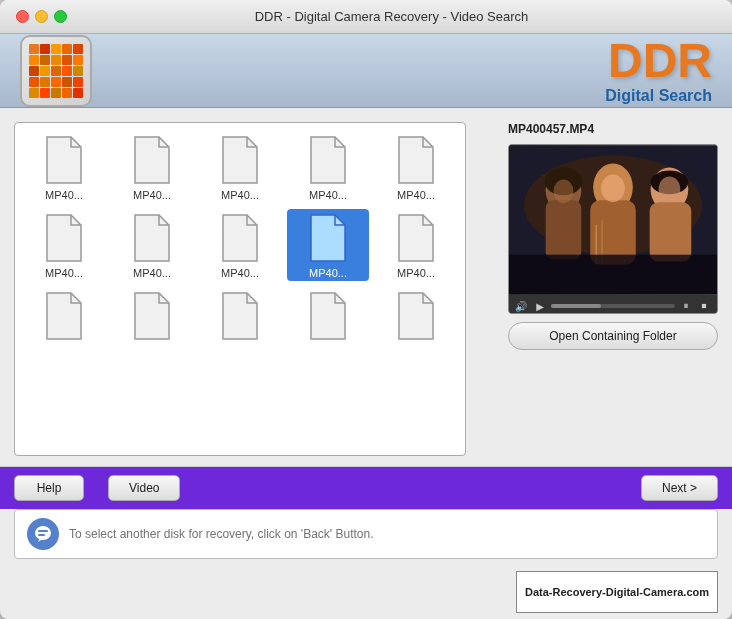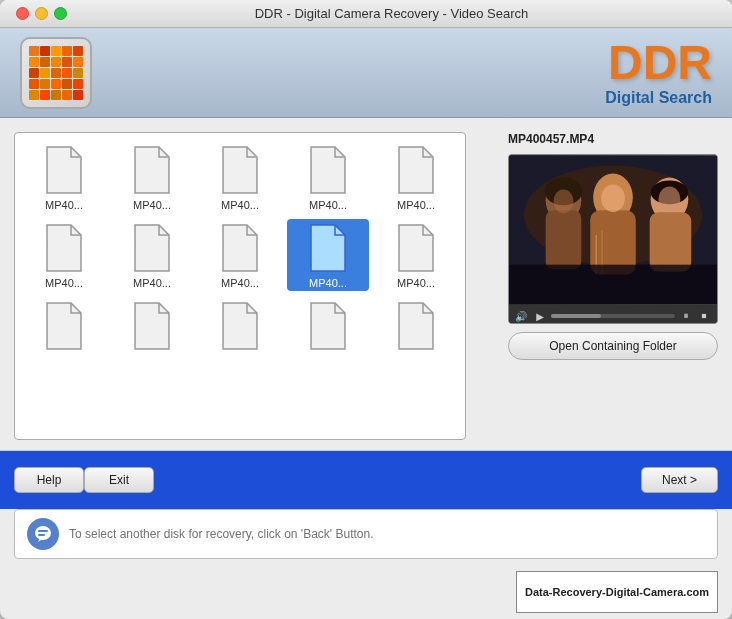--- a/index.html
+++ b/index.html
@@ -19,21 +19,21 @@
       background: #ececec;
       border-radius: 8px;
       box-shadow: 0 4px 20px rgba(0,0,0,0.4);
       display: flex;
       flex-direction: column;
       overflow: hidden;
     }
 
     .title-bar {
       background: linear-gradient(to bottom, #f0f0f0, #d8d8d8);
-      height: 28px;
+      height: 34px;
       display: flex;
       align-items: center;
       padding: 0 16px;
       border-bottom: 1px solid #b0b0b0;
       flex-shrink: 0;
     }
 
     .traffic-lights {
       display: flex;
       gap: 6px;
@@ -54,21 +54,21 @@
       flex: 1;
       text-align: center;
       font-size: 13px;
       color: #333;
       font-weight: 500;
     }
 
     
     .app-header {
       background: linear-gradient(to bottom, #c8d8e8, #a8b8cc);
-      height: 90px;
+      height: 74px;
       display: flex;
       align-items: center;
       padding: 0 20px;
       border-bottom: 1px solid #8899aa;
       flex-shrink: 0;
     }
 
     .app-logo-box {
       width: 72px;
       height: 72px;
@@ -255,25 +255,25 @@
       border: 1px solid #aaa;
       border-radius: 14px;
       text-align: center;
       cursor: pointer;
       font-size: 12px;
       color: #222;
     }
 
     
     .bottom-bar {
-      padding: 16px 14px;
-      display: flex;
-      align-items: center;
-      gap: 0;
-      background: #1d4ed8;
+      padding: 8px 14px;
+      display: flex;
+      align-items: center;
+      gap: 24px;
+      background: #6d28d9;
       border-top: 1px solid #ccc;
       flex-shrink: 0;
     }
 
     .nav-btn {
       padding: 5px 20px;
       background: linear-gradient(to bottom, #f8f8f8, #ddd);
       border: 1px solid #aaa;
       border-radius: 5px;
       cursor: pointer;
@@ -550,21 +550,21 @@
         </div>
       </div>
 
       <button class="open-folder-btn">Open Containing Folder</button>
     </div>
 
   </div>
 
   <div class="bottom-bar">
     <button class="nav-btn">Help</button>
-    <button class="nav-btn">Exit</button>
+    <button class="nav-btn">Video</button>
     <div class="spacer"></div>
     <button class="nav-btn">Next &gt;</button>
   </div>
 
   <div class="status-bar">
     <div class="status-icon">
       <svg width="20" height="20" viewBox="0 0 20 20">
         <ellipse cx="10" cy="9" rx="8" ry="7" fill="white"></ellipse>
         <polygon points="7,14 5,18 11,14" fill="white"></polygon>
         <rect x="5" y="6" width="10" height="2" rx="1" fill="#5580cc"></rect>

